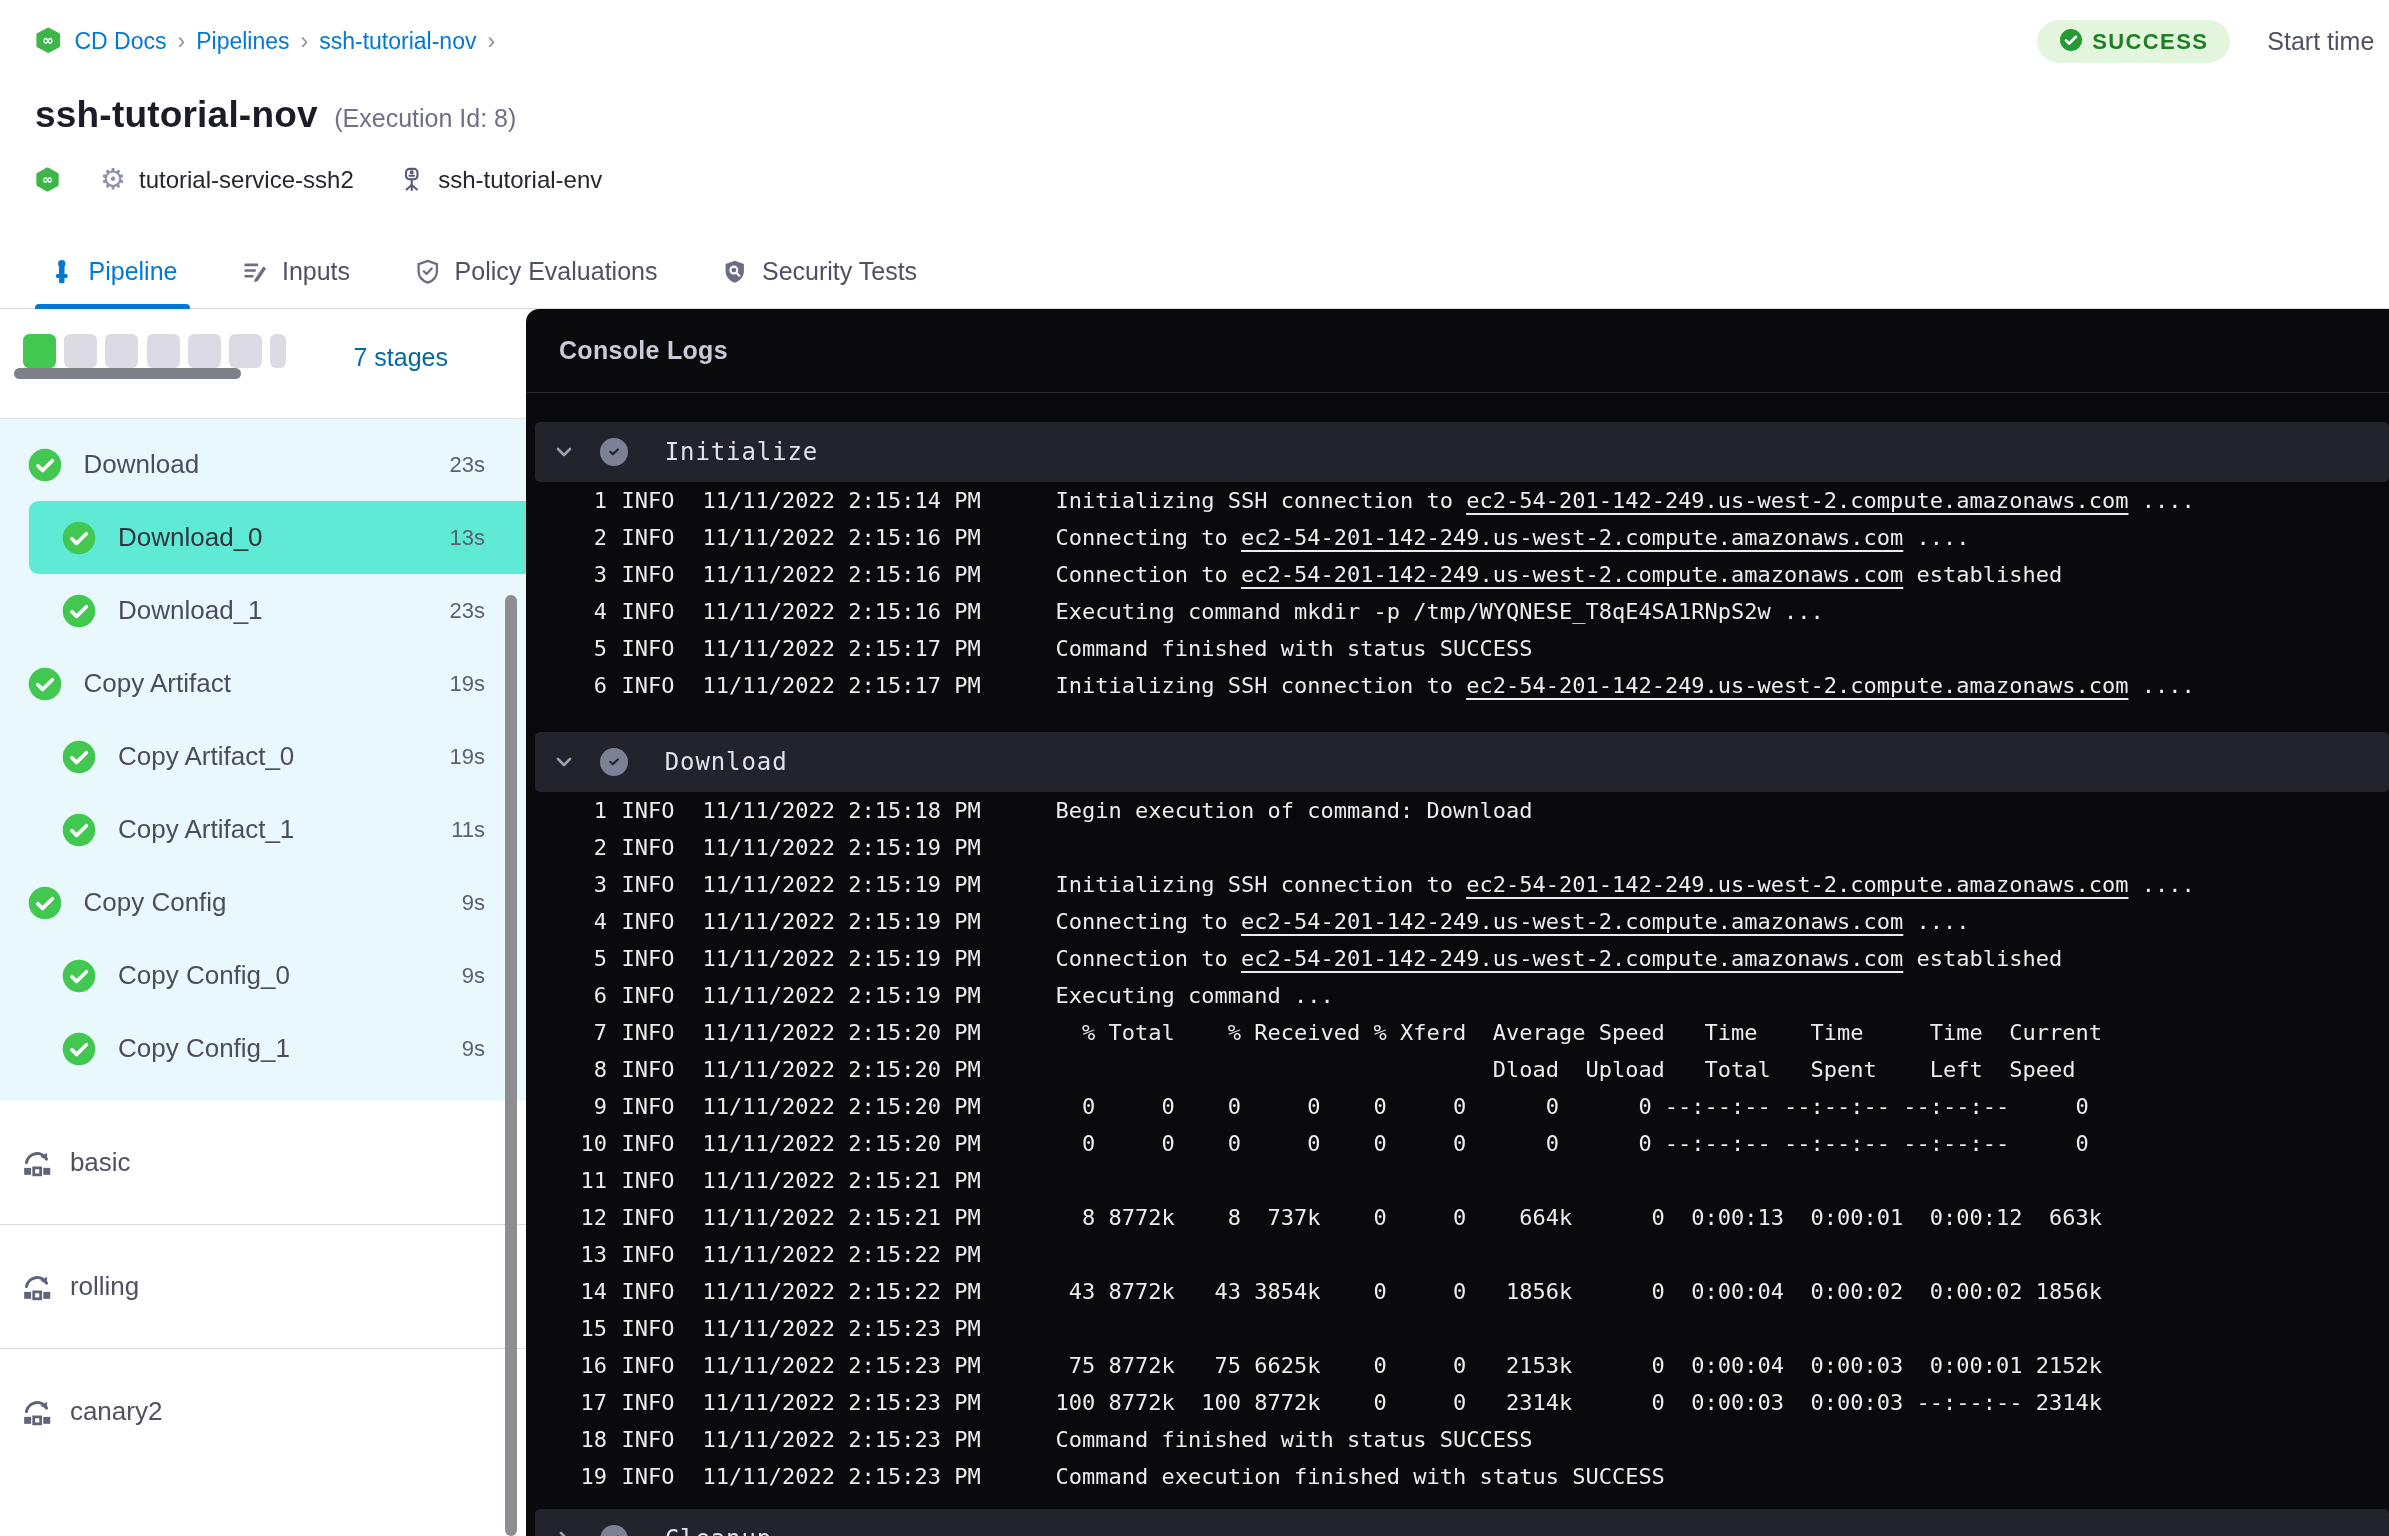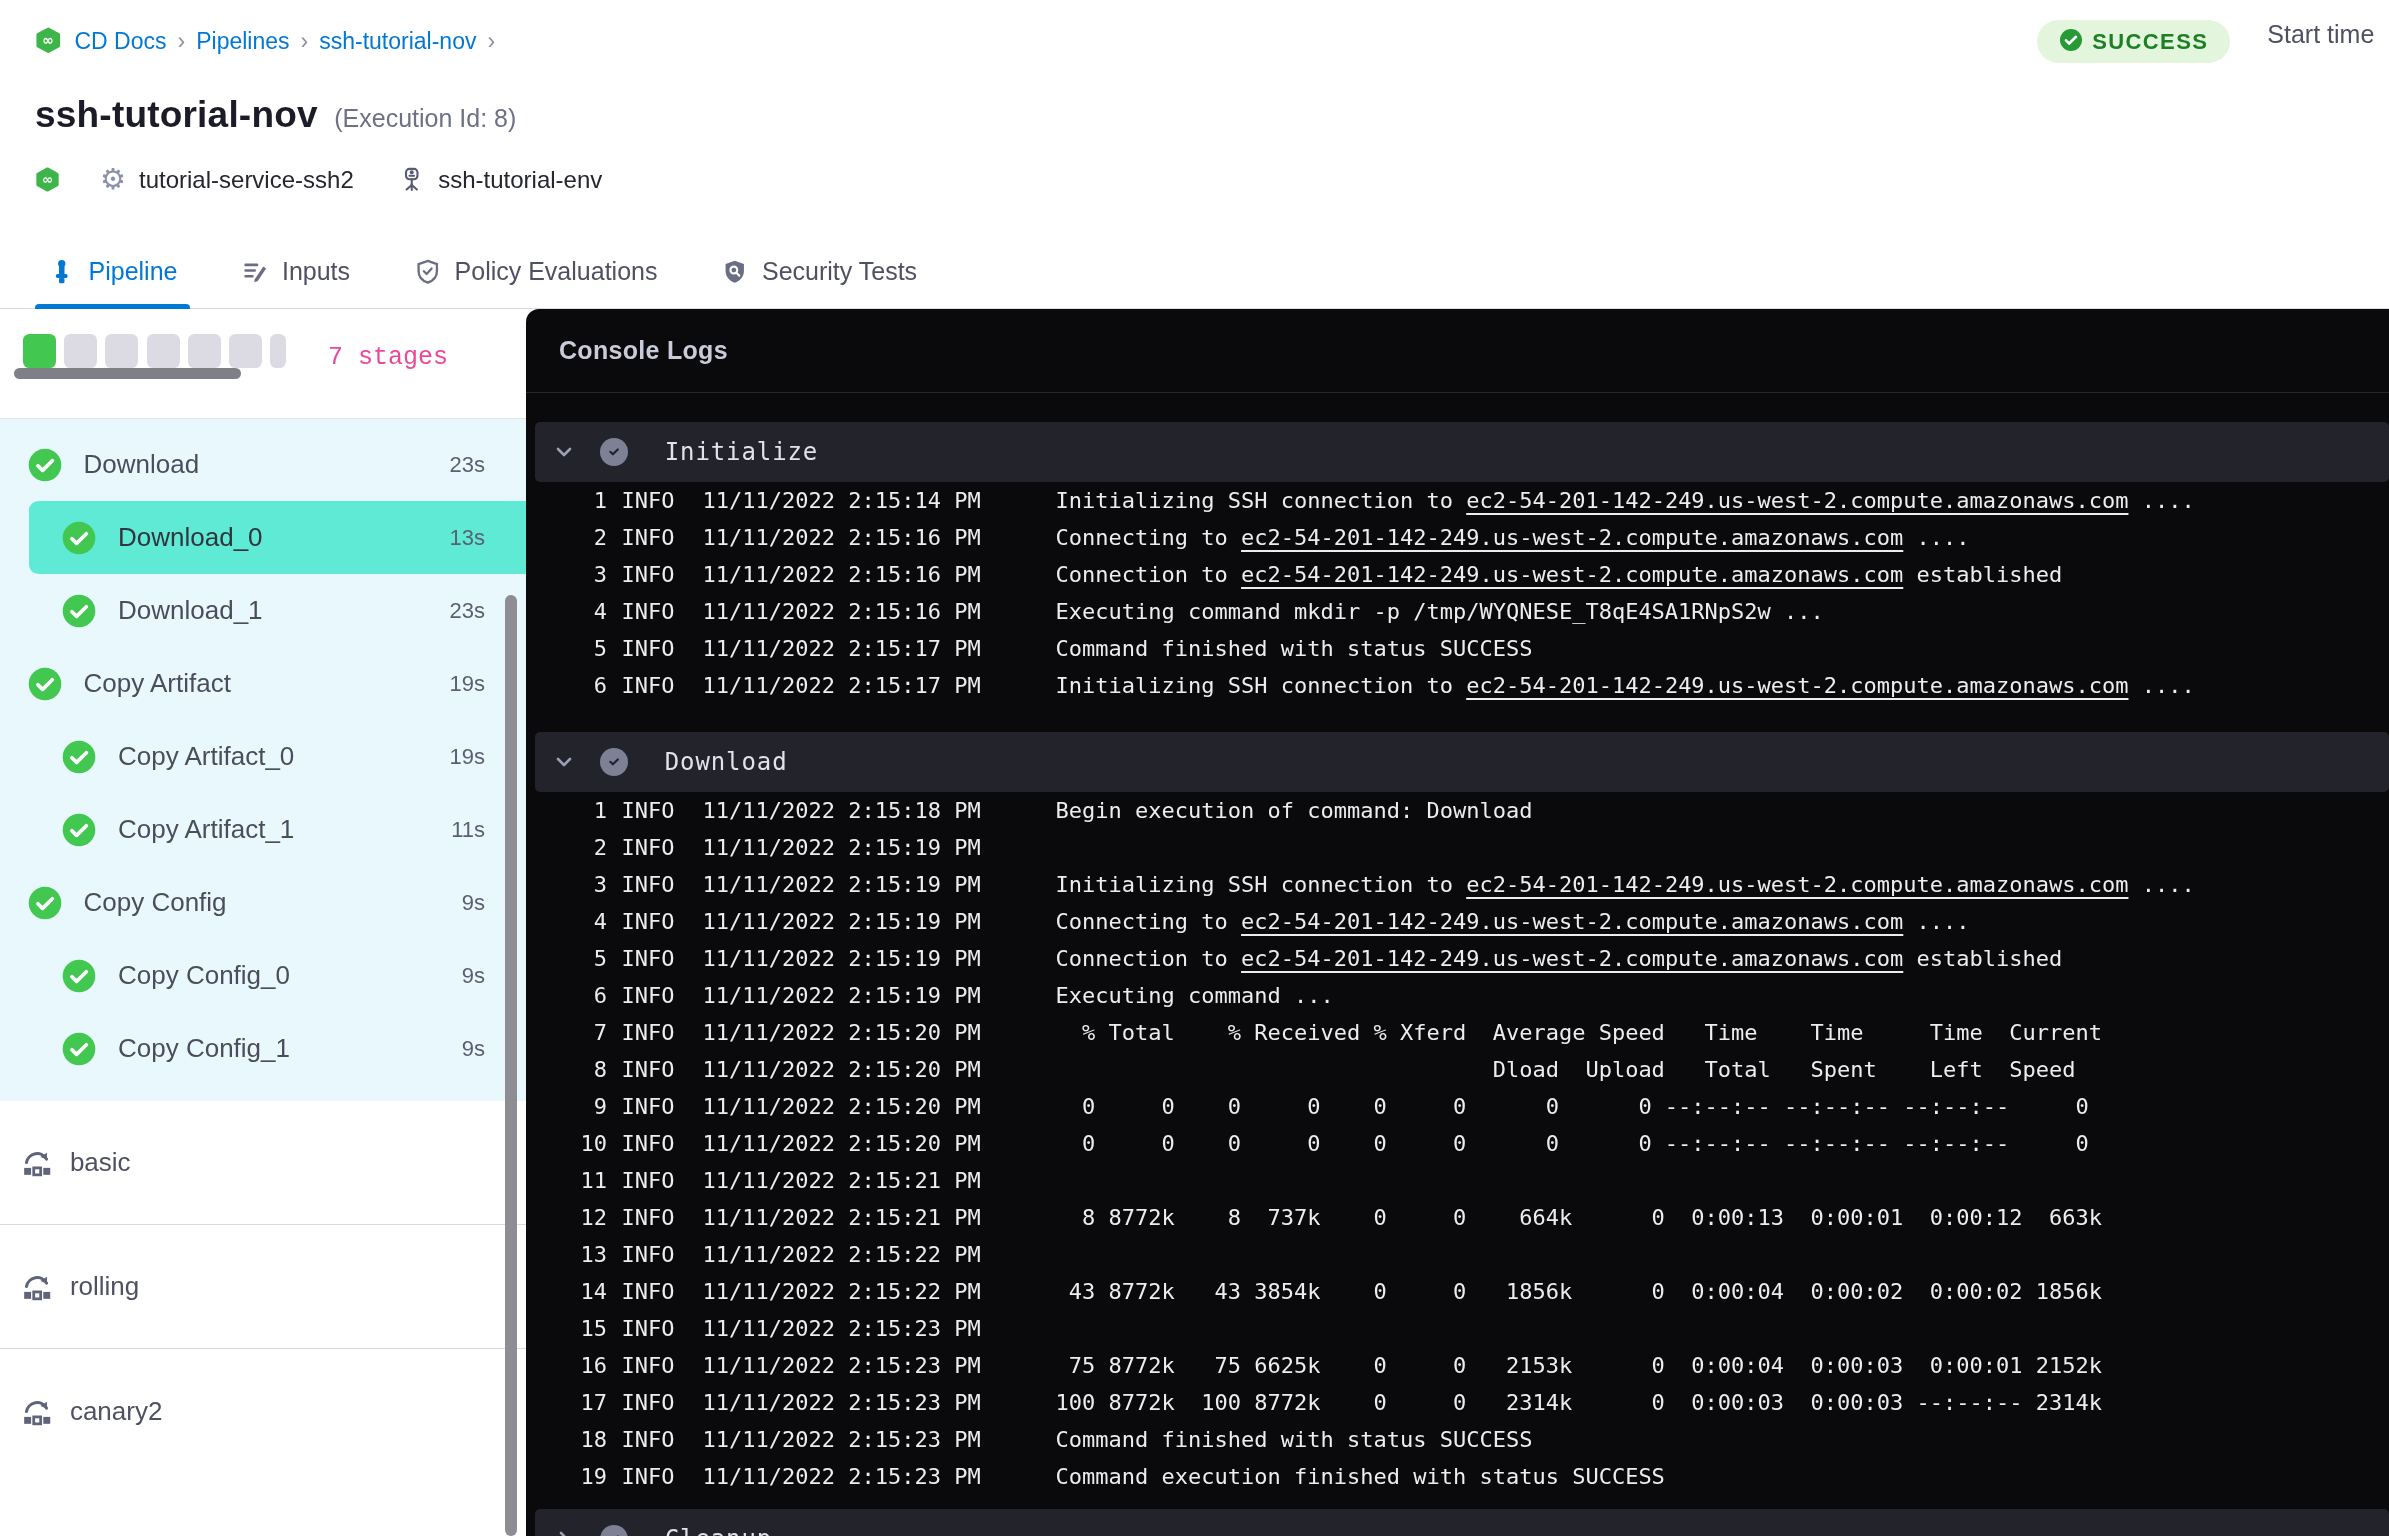--- a/index.html
+++ b/index.html
@@ -6,21 +6,21 @@
   html,body { background:#ffffff; }
   body { font-family:"Liberation Sans", sans-serif; width:2389px; height:1536px; overflow:hidden; }
   .page { width:2389px; height:1536px; overflow:hidden; background:#fff; }
 
   
   .top { height:309px; position:relative; }
   .crumb-row { display:flex; align-items:center; padding:20px 9.2px 0 35px; }
   .crumbs { display:flex; align-items:center; margin-left:13px; }
   .crumb { font-size:23px; color:var(--accent,#0278d5); cursor:pointer; }
   .crumb-sep { font-size:23px; color:#8e90a0; margin:0 11px; }
-  .status-area { margin-left:auto; display:flex; align-items:flex-start; gap:37px; padding-right:5.5px; }
+  .status-area { margin-left:auto; display:flex; align-items:center; gap:37px; padding-right:5.5px; }
   .badge { display:flex; align-items:center; gap:9.2px; background:#e3f6dd; border-radius:22px; padding:8.2px 22px; }
   .badge-txt { font-size:22px; font-weight:700; letter-spacing:1.4px; color:#1d8024; }
   .start-time { font-size:25px; color:#4f5162; white-space:nowrap; }
 
   .title-row { display:flex; align-items:baseline; padding:31px 0 0 35px; }
   .exec-title { font-size:37px; font-weight:700; color:#1b1c27; letter-spacing:0.2px; }
   .exec-id { font-size:25px; color:#6e7086; margin-left:16.5px; }
 
   .meta-row { display:flex; align-items:center; padding:29px 0 0 35px; }
   .meta-item { display:flex; align-items:center; }
@@ -35,21 +35,21 @@
   
   .main { display:flex; height:1227px; }
   .sidebar { width:526px; position:relative; background:#fff; flex:none; }
 
   .stage-summary { height:110px; border-bottom:0.9px solid #e2e4ea; position:relative; padding:25px 0 0 23px; }
   .squares { display:flex; gap:8.2px; }
   .sq { width:33px; height:34px; border-radius:6.4px; background:#dcdbe4; }
   .sq.done { background:var(--green,#42c750); }
   .sq.cut { width:15.6px; }
   .hbar { position:absolute; left:13.7px; top:59px; width:227px; height:11px; border-radius:5.5px; background:#7f7f88; }
-  .stage-count { position:absolute; right:78px; top:34px; font-size:25px; color:#ec4899;font-family:Liberation Mono, monospace; }
+  .stage-count { position:absolute; right:78px; top:34px; font-size:25px; color:#0369a1; }
 
   .stage-list { background:#e9f8fd; height:682px; padding-top:9.2px; overflow:hidden; }
   .stage-row { height:73px; display:flex; align-items:center; padding-left:27.5px; cursor:pointer; }
   .stage-row.child { padding-left:62px; }
   .stage-row.selected { background:#5eead4; margin-left:29px; padding-left:33px; border-radius:9.2px 0 0 9.2px; }
   .stage-label { margin-left:22px; font-size:26px; color:#4b4d5f; }
   .stage-row.selected .stage-label { color:#33343f; font-weight:500; }
   .stage-dur { margin-left:auto; margin-right:41px; font-size:22px; color:#5c5f73; }
 
   .extra-list { background:#fff; }

